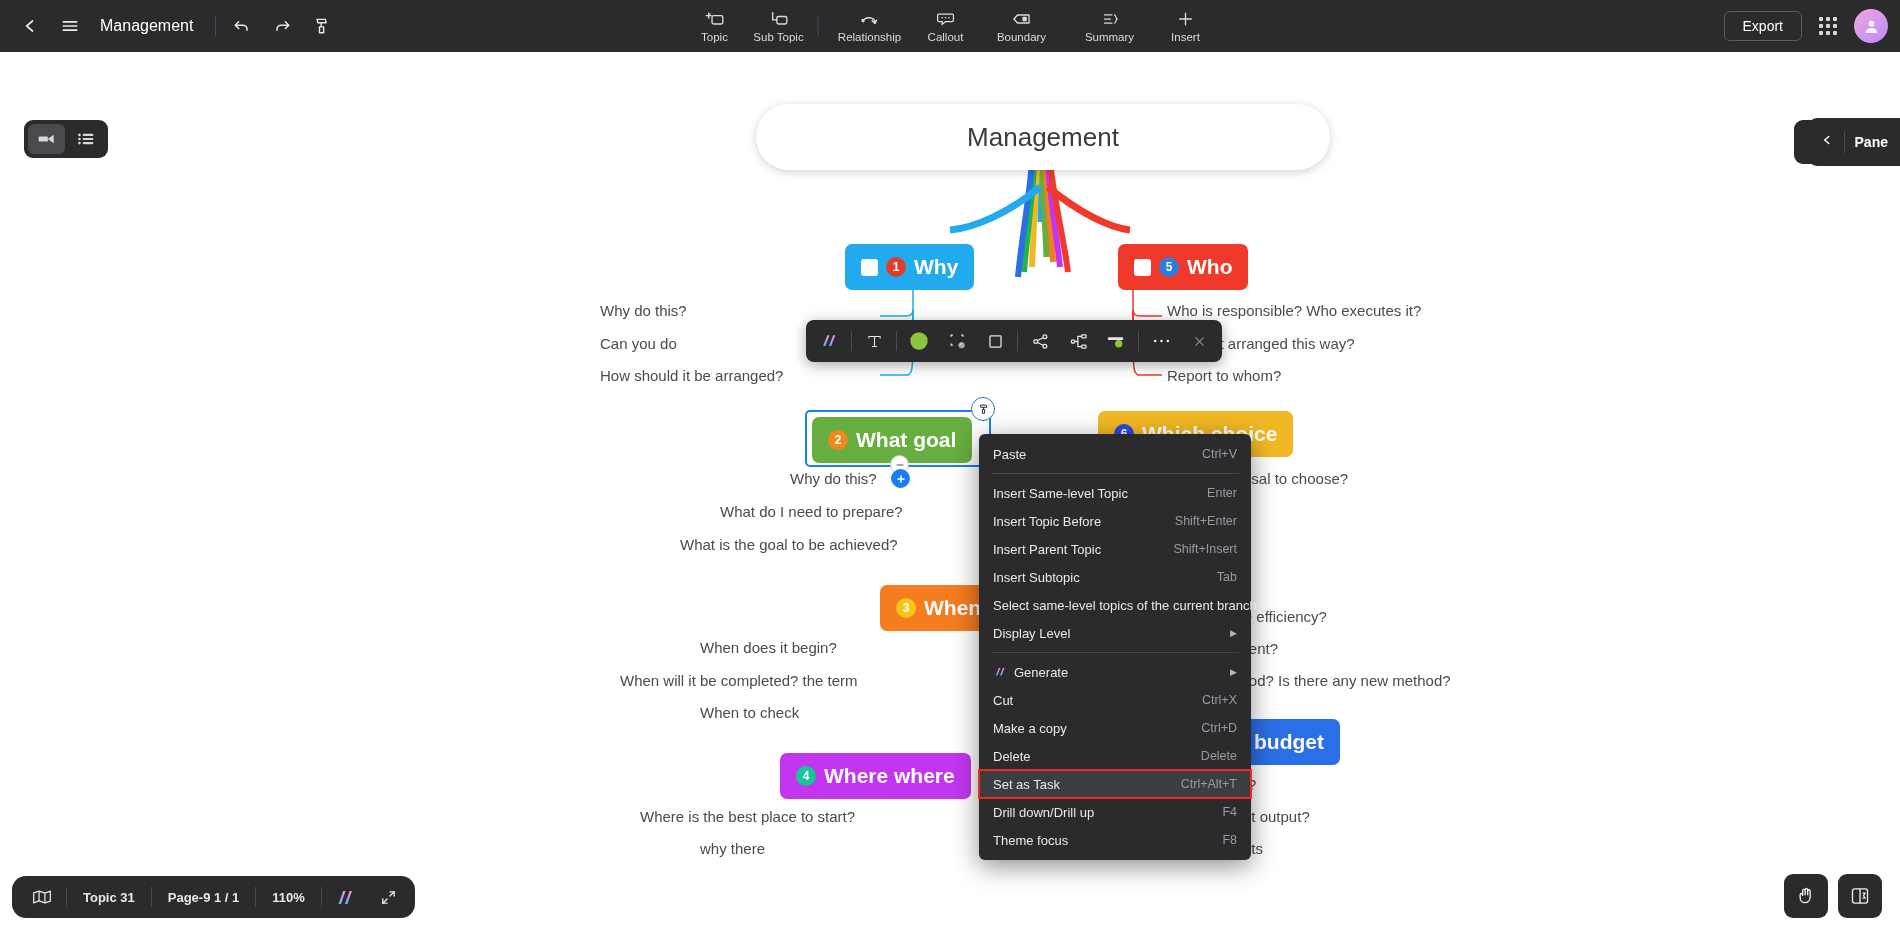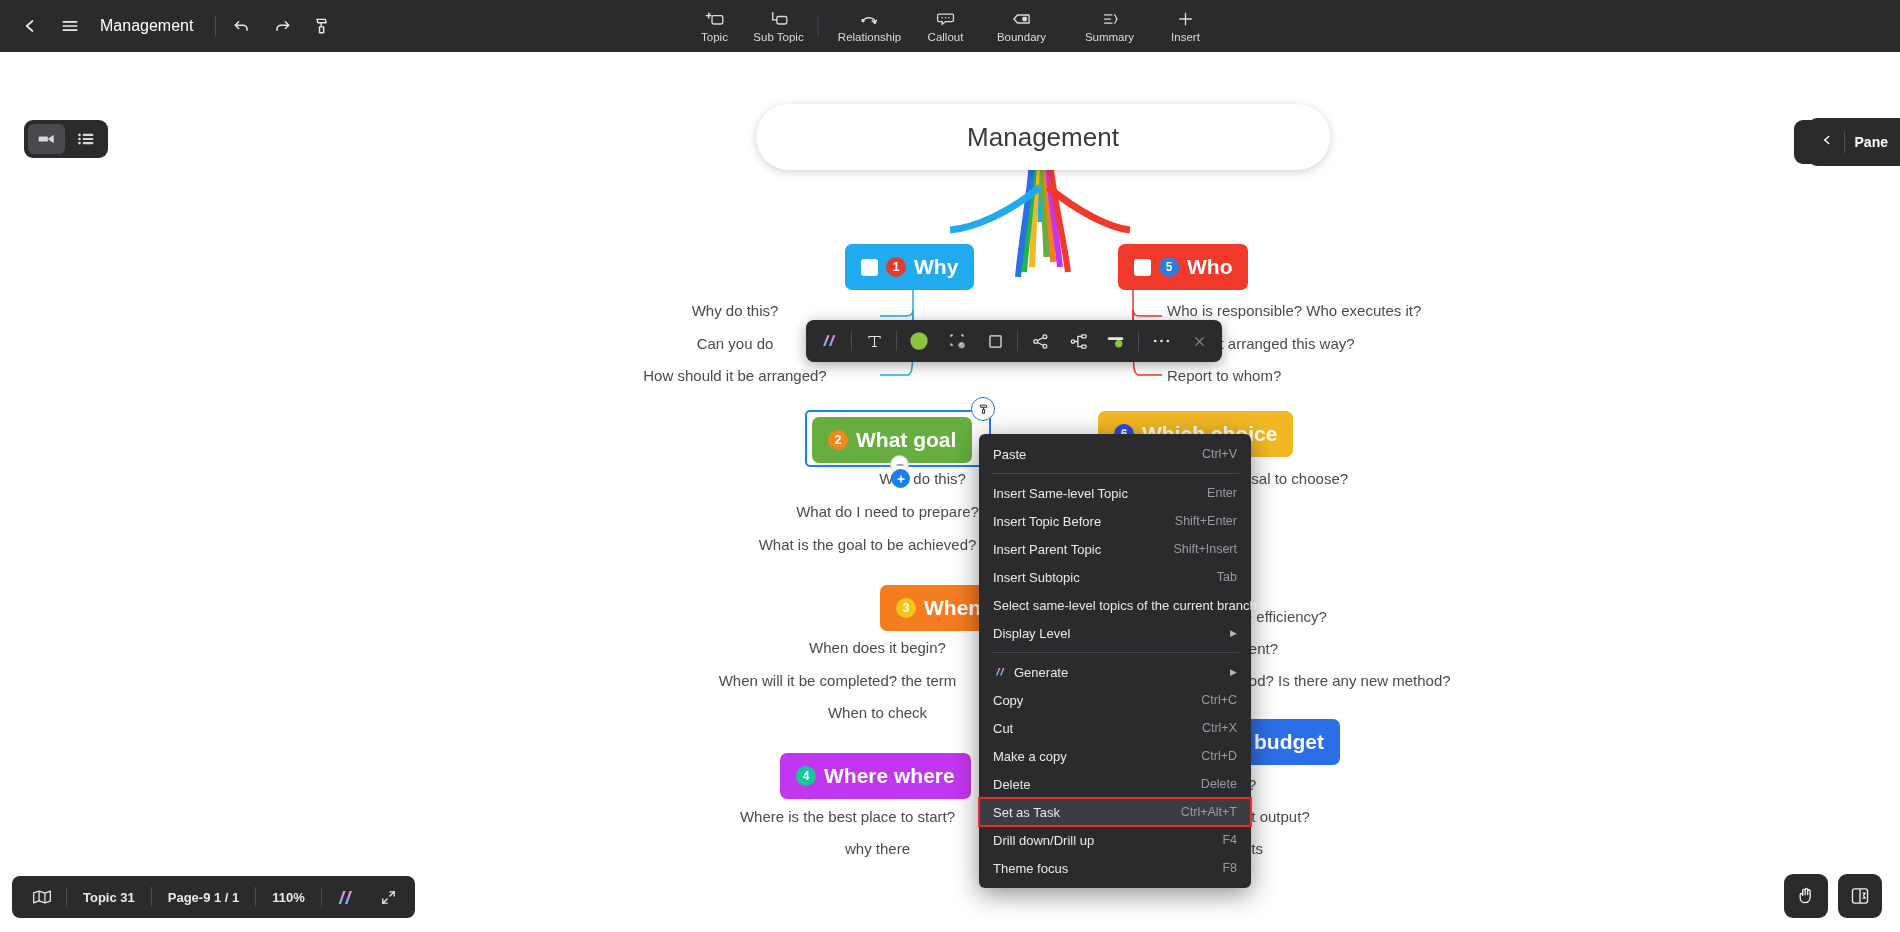--- a/index.html
+++ b/index.html
@@ -110,21 +110,21 @@
     font-size:12px; font-weight:bold; display:flex; align-items:center;
     justify-content:center; flex:none;
   }
   .chk {
     width:17px; height:17px; border-radius:3px; background:#fff; flex:none;
   }
 
   .leaf {
     position:absolute; color:#4b4b4b; font-size:15px; white-space:nowrap;
   }
-  .leaf.r { text-align:center; }
+  .leaf.r { text-align:left; }
 
   
   #sel-ring {
     position:absolute; left:805px; top:358px; width:186px; height:57px;
     border:2.5px solid #1a7df0; border-radius:5px; z-index:12;
   }
   .handle {
     position:absolute; border-radius:50%; background:#fff;
     border:1.5px solid #c9c9c9; display:flex; align-items:center;
     justify-content:center; z-index:14;
@@ -160,21 +160,21 @@
   .mi .lbl { flex:1; white-space:nowrap; }
   .mi .key { color:#9a9a9e; font-size:12.5px; margin-left:10px; white-space:nowrap; }
   .mi .arrow { color:#b5b5b8; font-size:9px; margin-left:8px; }
   .mi .gicon { margin-right:7px; display:flex; align-items:center; }
   .m-div { height:1px; background:#47474b; margin:5px 12px; }
   .mi.highlight { background:#3d3d41; outline:2px solid #ef2a2a; outline-offset:-1px;justify-content:space-between; }
 
   
   #statusbar {
     position:absolute; left:12px; bottom:14px; height:42px;
-    background:#2b2b2e; border-radius:8px; display:flex; align-items:center;
+    background:#2b2b2e; border-radius:14px; display:flex; align-items:center;
     padding:0 6px; color:#e9e9ea; z-index:30;
   }
   #statusbar .sb {
     padding:0 16px; font-size:13px; font-weight:bold; display:flex;
     align-items:center; justify-content:center; cursor:pointer; white-space:nowrap;
   }
   #statusbar .ssep { width:1px; height:20px; background:#4a4a4e; }
 
   #br-buttons { position:absolute; right:18px; bottom:14px; display:flex; gap:10px; z-index:30; }
   #br-buttons .bb {
@@ -286,20 +286,42 @@
     <div class="tool-btn">
       <div class="ti">
         <svg width="20" height="18" viewBox="0 0 24 18" fill="none" stroke="currentColor" stroke-width="1.6" stroke-linecap="round">
             <path d="M12 2v14M5 9h14"></path>
           </svg>
       </div>
       <div class="tl">Insert</div>
     </div>
   </div>
 
+  <div class="tb-right">
+    <div id="export-btn">Export</div>
+    <div id="grid-btn">
+      <div class="dotgrid">
+          <i></i>
+          <i></i>
+          <i></i>
+          <i></i>
+          <i></i>
+          <i></i>
+          <i></i>
+          <i></i>
+          <i></i>
+        </div>
+    </div>
+    <div id="avatar">
+      <svg width="17" height="17" viewBox="0 0 24 24" fill="#ffffff" opacity="0.85">
+          <circle cx="12" cy="8" r="4"></circle>
+          <path d="M4 21c0-4.4 3.6-7 8-7s8 2.6 8 7z"></path>
+        </svg>
+    </div>
+  </div>
 </div>
 
 <div id="canvas">
 
   <div id="map">
     <svg class="lines" viewBox="0 0 1900 880">
 
       <path d="M1041 66 C1041 130 1041 150 1041 170" stroke="#22aaee" stroke-width="7" fill="none"></path>
       <path d="M1041 66 C1041 120 1045 150 1047 205" stroke="#67ad3f" stroke-width="7" fill="none"></path>
       <path d="M1044 66 C1044 120 1050 160 1053 210" stroke="#f57c1f" stroke-width="6" fill="none"></path>
@@ -569,24 +591,20 @@
                 <stop offset="0.5" stop-color="#bb8cf7"></stop>
                 <stop offset="1" stop-color="#ff9fc0"></stop>
               </linearGradient>
             </defs>
           <path d="M5 15L10 2h2.6L7.6 15z" fill="url(#ag2)"></path>
           <path d="M12 15L17 2h2.6L14.6 15z" fill="url(#ag2)"></path>
         </svg>
       </span>
       <span class="lbl">Generate</span>
       <span class="arrow">▶</span>
-    </div>
-    <div class="mi">
-      <span class="lbl">Copy</span>
-      <span class="key">Ctrl+C</span>
     </div>
     <div class="mi">
       <span class="lbl">Cut</span>
       <span class="key">Ctrl+X</span>
     </div>
     <div class="mi">
       <span class="lbl">Make a copy</span>
       <span class="key">Ctrl+D</span>
     </div>
     <div class="mi">

